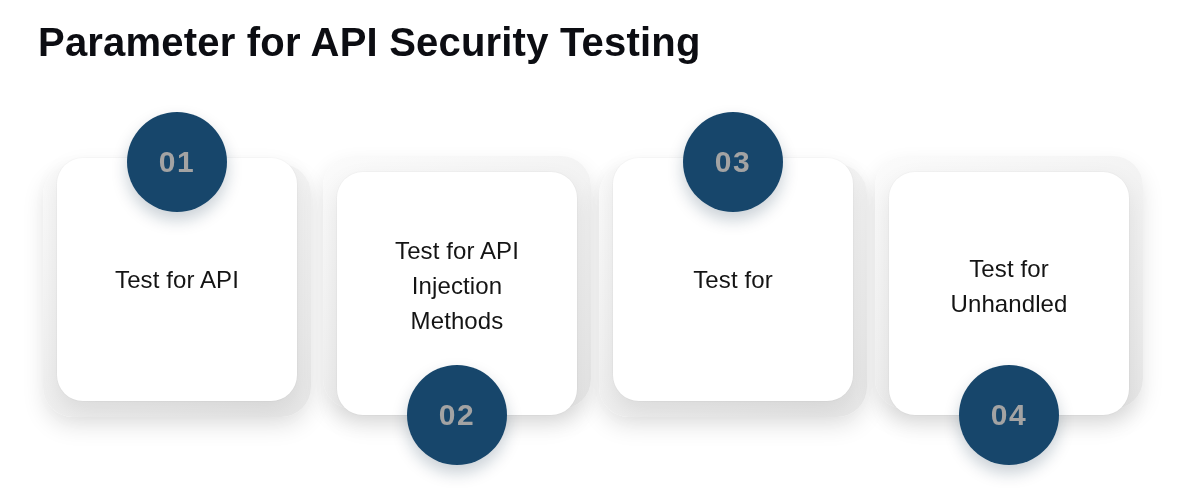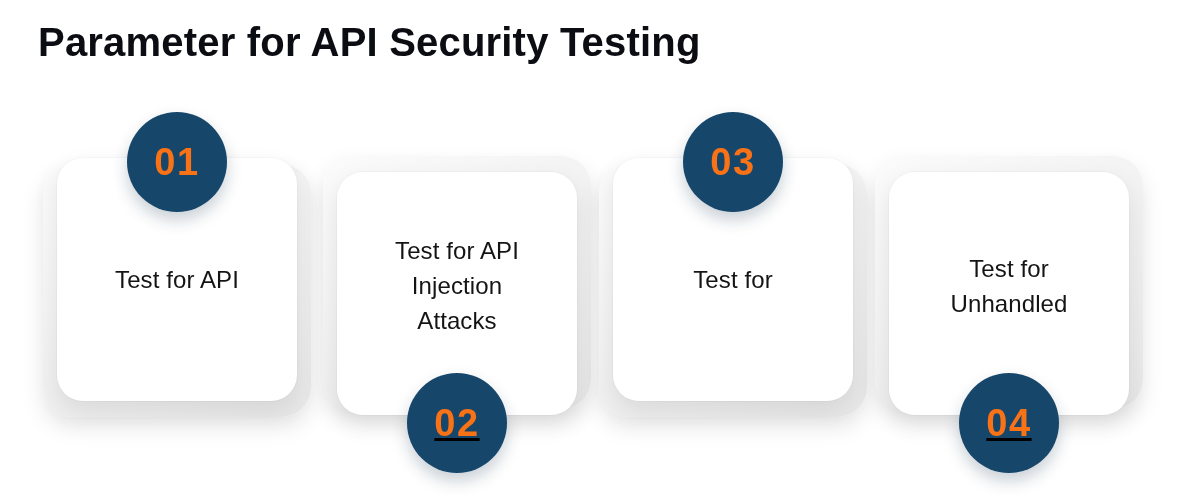--- a/index.html
+++ b/index.html
@@ -41,23 +41,23 @@
   .pos-bottom .card-text { transform:translateY(-8px); }
   .card-text span { display:block; }
 
   .badge {
     position:absolute; left:70px; width:100px; height:100px;
     border-radius:50%; background:#17466b;
     box-shadow:0 8px 16px rgba(10,40,70,0.22);
     display:flex; align-items:center; justify-content:center;
   }
   .pos-top    .badge { top:0; }
-  .pos-bottom .badge { top:217px;text-decoration:underline; }
+  .pos-bottom .badge { top:209px; }
   .badge span {
-    color:#f97316; font-size:38px; font-weight:700; letter-spacing:1.5px;
+    color:#a3a3a3; font-size:30px; font-weight:700; letter-spacing:1.5px;
   }
 </style>
 </head>
 <body>
 
 <div class="stage">
 
   <div class="title">Parameter for API Security Testing</div>
 
   <div class="step pos-top" style="left:57px">
@@ -71,21 +71,21 @@
       <span>01</span>
     </div>
   </div>
 
   <div class="step pos-bottom" style="left:337px">
     <div class="ghost"></div>
     <div class="card">
       <div class="card-text">
         <span>Test for API</span>
         <span>Injection</span>
-        <span>Attacks</span>
+        <span>Methods</span>
       </div>
     </div>
     <div class="badge">
       <span>02</span>
     </div>
   </div>
 
   <div class="step pos-top" style="left:613px">
     <div class="ghost"></div>
     <div class="card">

